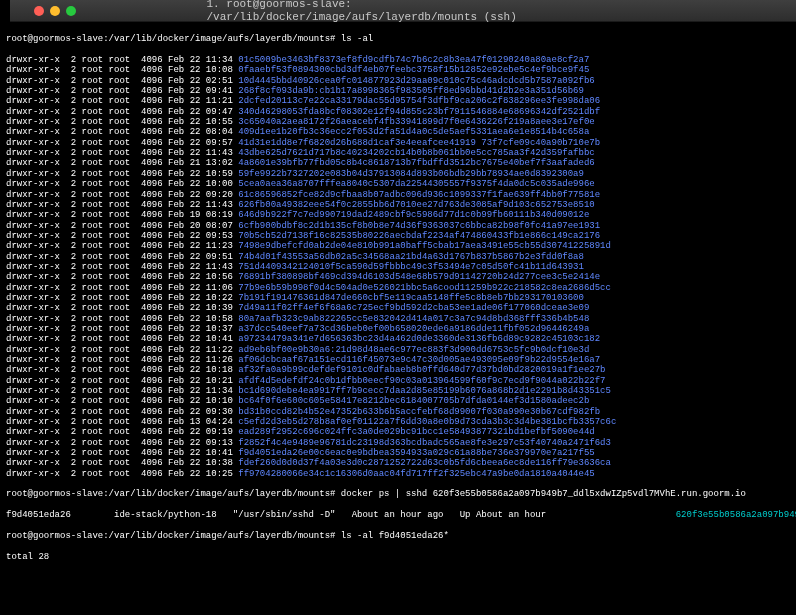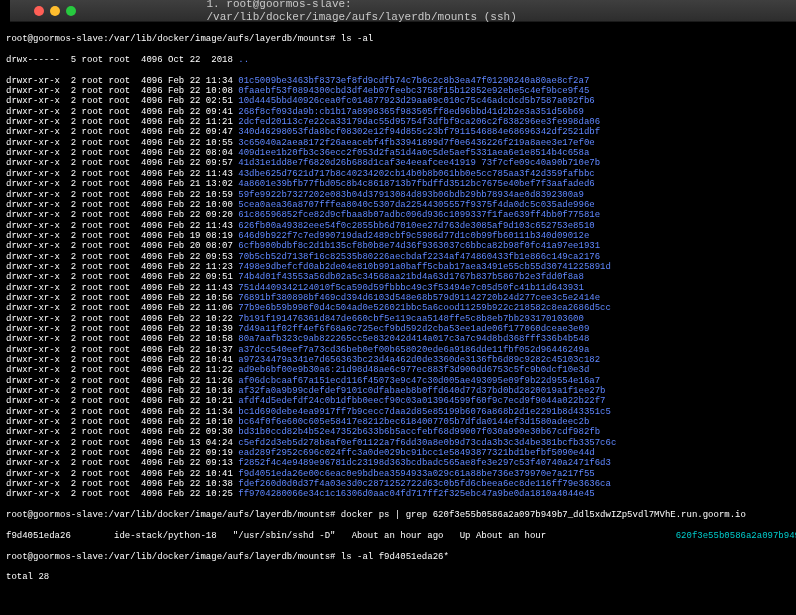--- a/index.html
+++ b/index.html
@@ -49,22 +49,21 @@
   <div class="traffic">
     <div class="dot red"></div>
     <div class="dot yellow"></div>
     <div class="dot green"></div>
   </div>
   <div class="title">1. root@goormos-slave: /var/lib/docker/image/aufs/layerdb/mounts (ssh)</div>
 </div>
 
 <div class="term">
 <span class="line"><span class="prompt">root@goormos-slave:/var/lib/docker/image/aufs/layerdb/mounts# </span><span class="cmd">ls -al</span></span>
-<span class="line"><span>drwx------  5 root root  4096 Oct 22  2018 </span><span class="dir">..</span></span>
 <div id="entries"><span class="line"><span>drwxr-xr-x  2 root root  4096 Feb 22 11:34 </span><span class="dir">01c5009be3463bf8373ef8fd9cdfb74c7b6c2c8b3ea47f01290240a80ae8cf2a7</span></span><span class="line"><span>drwxr-xr-x  2 root root  4096 Feb 22 10:08 </span><span class="dir">0faaebf53f0894300cbd3df4eb07feebc3758f15b12852e92ebe5c4ef9bce9f45</span></span><span class="line"><span>drwxr-xr-x  2 root root  4096 Feb 22 02:51 </span><span class="dir">10d4445bbd40926cea0fc014877923d29aa09c010c75c46adcdcd5b7587a092fb6</span></span><span class="line"><span>drwxr-xr-x  2 root root  4096 Feb 22 09:41 </span><span class="dir">268f8cf093da9b:cb1b17a8998365f983505ff8ed96bbd41d2b2e3a351d56b69</span></span><span class="line"><span>drwxr-xr-x  2 root root  4096 Feb 22 11:21 </span><span class="dir">2dcfed20113c7e22ca33179dac55d95754f3dfbf9ca206c2f838296ee3fe998da06</span></span><span class="line"><span>drwxr-xr-x  2 root root  4096 Feb 22 09:47 </span><span class="dir">340d46298053fda8bcf08302e12f94d855c23bf7911546884e68696342df2521dbf</span></span><span class="line"><span>drwxr-xr-x  2 root root  4096 Feb 22 10:55 </span><span class="dir">3c65040a2aea8172f26aeacebf4fb33941899d7f0e6436226f219a8aee3e17ef0e</span></span><span class="line"><span>drwxr-xr-x  2 root root  4096 Feb 22 08:04 </span><span class="dir">409d1ee1b20fb3c36ecc2f053d2fa51d4a0c5de5aef5331aea6e1e8514b4c658a</span></span><span class="line"><span>drwxr-xr-x  2 root root  4096 Feb 22 09:57 </span><span class="dir">41d31e1dd8e7f6820d26b688d1caf3e4eeafcee41919 73f7cfe09c40a90b710e7b</span></span><span class="line"><span>drwxr-xr-x  2 root root  4096 Feb 22 11:43 </span><span class="dir">43dbe625d7621d717b8c40234202cb14b0b8b061bb0e5cc785aa3f42d359fafbbc</span></span><span class="line"><span>drwxr-xr-x  2 root root  4096 Feb 21 13:02 </span><span class="dir">4a8601e39bfb77fbd05c8b4c8618713b7fbdffd3512bc7675e40bef7f3aafaded6</span></span><span class="line"><span>drwxr-xr-x  2 root root  4096 Feb 22 10:59 </span><span class="dir">59fe9922b7327202e083b04d37913084d893b06bdb29bb78934ae0d8392300a9</span></span><span class="line"><span>drwxr-xr-x  2 root root  4096 Feb 22 10:00 </span><span class="dir">5cea0aea36a8707fffea8040c5307da22544305557f9375f4da0dc5c035ade996e</span></span><span class="line"><span>drwxr-xr-x  2 root root  4096 Feb 22 09:20 </span><span class="dir">61c86596852fce82d9cfbaa8b07adbc096d936c1099337f1fae639ff4bb0f77581e</span></span><span class="line"><span>drwxr-xr-x  2 root root  4096 Feb 22 11:43 </span><span class="dir">626fb00a49382eee54f0c2855bb6d7010ee27d763de3085af9d103c652753e8510</span></span><span class="line"><span>drwxr-xr-x  2 root root  4096 Feb 19 08:19 </span><span class="dir">646d9b922f7c7ed990719dad2489cbf9c5986d77d1c0b99fb60111b340d09012e</span></span><span class="line"><span>drwxr-xr-x  2 root root  4096 Feb 20 08:07 </span><span class="dir">6cfb900bdbf8c2d1b135cf8b0b8e74d36f9363037c6bbca82b98f0fc41a97ee1931</span></span><span class="line"><span>drwxr-xr-x  2 root root  4096 Feb 22 09:53 </span><span class="dir">70b5cb52d7138f16c82535b80226aecbdaf2234af474860433fb1e866c149ca2176</span></span><span class="line"><span>drwxr-xr-x  2 root root  4096 Feb 22 11:23 </span><span class="dir">7498e9dbefcfd0ab2de04e810b991a0baff5cbab17aea3491e55cb55d30741225891d</span></span><span class="line"><span>drwxr-xr-x  2 root root  4096 Feb 22 09:51 </span><span class="dir">74b4d01f43553a56db02a5c34568aa21bd4a63d1767b837b5867b2e3fdd0f8a8</span></span><span class="line"><span>drwxr-xr-x  2 root root  4096 Feb 22 11:43 </span><span class="dir">751d4409342124010f5ca590d59fbbbc49c3f53494e7c05d50fc41b11d643931</span></span><span class="line"><span>drwxr-xr-x  2 root root  4096 Feb 22 10:56 </span><span class="dir">76891bf380898bf469cd394d6103d548e68b579d91142720b24d277cee3c5e2414e</span></span><span class="line"><span>drwxr-xr-x  2 root root  4096 Feb 22 11:06 </span><span class="dir">77b9e6b59b998f0d4c504ad0e526021bbc5a6cood11259b922c218582c8ea2686d5cc</span></span><span class="line"><span>drwxr-xr-x  2 root root  4096 Feb 22 10:22 </span><span class="dir">7b191f191476361d847de660cbf5e119caa5148ffe5c8b8eb7bb293170103600</span></span><span class="line"><span>drwxr-xr-x  2 root root  4096 Feb 22 10:39 </span><span class="dir">7d49a11f02ff4ef6f68a6c725ecf9bd592d2cba53ee1ade06f177060dceae3e09</span></span><span class="line"><span>drwxr-xr-x  2 root root  4096 Feb 22 10:58 </span><span class="dir">80a7aafb323c9ab822265cc5e832042d414a017c3a7c94d8bd368fff336b4b548</span></span><span class="line"><span>drwxr-xr-x  2 root root  4096 Feb 22 10:37 </span><span class="dir">a37dcc540eef7a73cd36beb0ef00b658020ede6a9186dde11fbf052d96446249a</span></span><span class="line"><span>drwxr-xr-x  2 root root  4096 Feb 22 10:41 </span><span class="dir">a97234479a341e7d656363bc23d4a462d0de3360de3136fb6d89c9282c45103c182</span></span><span class="line"><span>drwxr-xr-x  2 root root  4096 Feb 22 11:22 </span><span class="dir">ad9eb6bf00e9b30a6:21d98d48ae6c977ec883f3d900dd6753c5fc9b0dcf10e3d</span></span><span class="line"><span>drwxr-xr-x  2 root root  4096 Feb 22 11:26 </span><span class="dir">af06dcbcaaf67a151ecd116f45073e9c47c30d005ae493095e09f9b22d9554e16a7</span></span><span class="line"><span>drwxr-xr-x  2 root root  4096 Feb 22 10:18 </span><span class="dir">af32fa0a9b99cdefdef9101c0dfabaeb8b0ffd640d77d37bd0bd2820019a1f1ee27b</span></span><span class="line"><span>drwxr-xr-x  2 root root  4096 Feb 22 10:21 </span><span class="dir">afdf4d5edefdf24c0b1dfbb0eecf90c03a013964599f60f9c7ecd9f9044a022b22f7</span></span><span class="line"><span>drwxr-xr-x  2 root root  4096 Feb 22 11:34 </span><span class="dir">bc1d690debe4ea9917ff7b9cecc7daa2d85e85199b6076a868b2d1e2291b8d43351c5</span></span><span class="line"><span>drwxr-xr-x  2 root root  4096 Feb 22 10:10 </span><span class="dir">bc64f0f6e600c605e58417e8212bec6184007705b7dfda0144ef3d1580adeec2b</span></span><span class="line"><span>drwxr-xr-x  2 root root  4096 Feb 22 09:30 </span><span class="dir">bd31b0ccd82b4b52e47352b633b6b5accfebf68d99007f030a990e30b67cdf982fb</span></span><span class="line"><span>drwxr-xr-x  2 root root  4096 Feb 13 04:24 </span><span class="dir">c5efd2d3eb5d278b8af0ef01122a7f6dd30a8e0b9d73cda3b3c3d4be381bcfb3357c6c</span></span><span class="line"><span>drwxr-xr-x  2 root root  4096 Feb 22 09:19 </span><span class="dir">ead289f2952c696c024ffc3a0de029bc91bcc1e58493877321bd1befbf5090e44d</span></span><span class="line"><span>drwxr-xr-x  2 root root  4096 Feb 22 09:13 </span><span class="dir">f2852f4c4e9489e96781dc23198d363bcdbadc565ae8fe3e297c53f40740a2471f6d3</span></span><span class="line"><span>drwxr-xr-x  2 root root  4096 Feb 22 10:41 </span><span class="dir">f9d4051eda26e00c6eac0e9bdbea3594933a029c61a88be736e379970e7a217f55</span></span><span class="line"><span>drwxr-xr-x  2 root root  4096 Feb 22 10:38 </span><span class="dir">fdef260d0d0d37f4a03e3d0c2871252722d63c0b5fd6cbeea6ec8de116ff79e3636ca</span></span><span class="line"><span>drwxr-xr-x  2 root root  4096 Feb 22 10:25 </span><span class="dir">ff9704280066e34c1c16306d0aac04fd717ff2f325ebc47a9be0da1810a4044e45</span></span></div>
-<span class="line"><span class="prompt">root@goormos-slave:/var/lib/docker/image/aufs/layerdb/mounts# </span><span class="cmd">docker ps | grep 620f3e55b0586a2a097b949b7_ddl5xdwIZp5vdl7MVhE.run.goorm.io</span></span>
+<span class="line"><span class="prompt">root@goormos-slave:/var/lib/docker/image/aufs/layerdb/mounts# </span><span class="cmd">docker ps | sshd 620f3e55b0586a2a097b949b7_ddl5xdwIZp5vdl7MVhE.run.goorm.io</span></span>
 <span class="line"><span>f9d4051eda26        ide-stack/python-18   "/usr/sbin/sshd -D"   About an hour ago   Up About an hour                        </span><span class="cyan">620f3e55b0586a2a097b949b7_ddl5xdwIZp5vdl7MVhE.run.goorm.io</span></span>
 <span class="line"><span class="prompt">root@goormos-slave:/var/lib/docker/image/aufs/layerdb/mounts# </span><span class="cmd">ls -al f9d4051eda26*</span></span>
 <span class="line">total 28</span>
 
 
 
 </div>
 
 </body></html>

